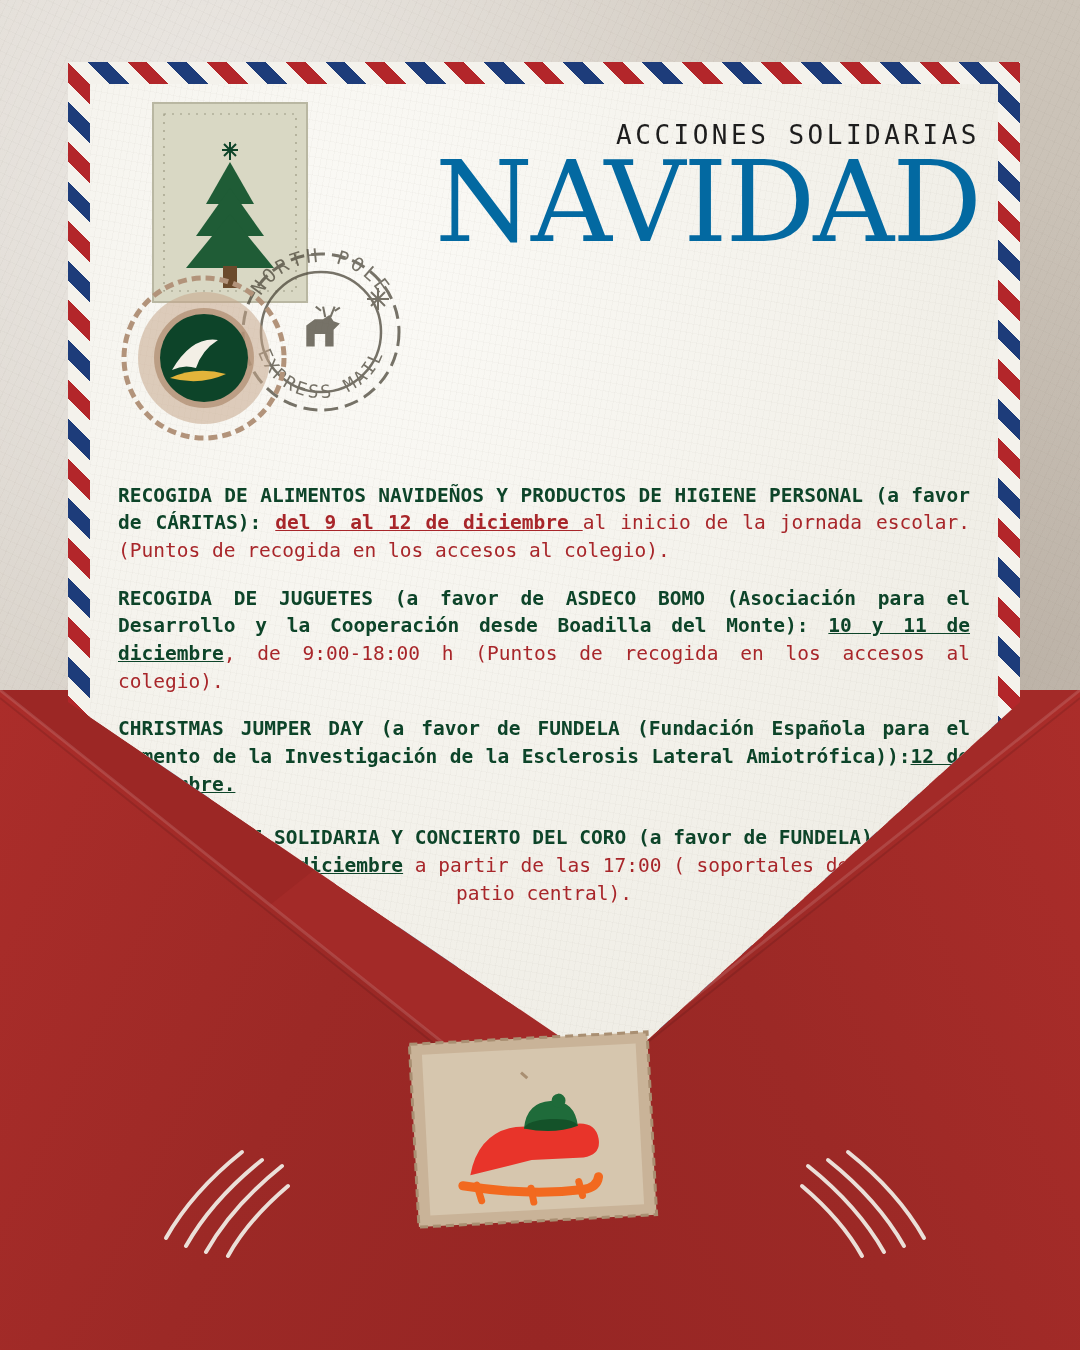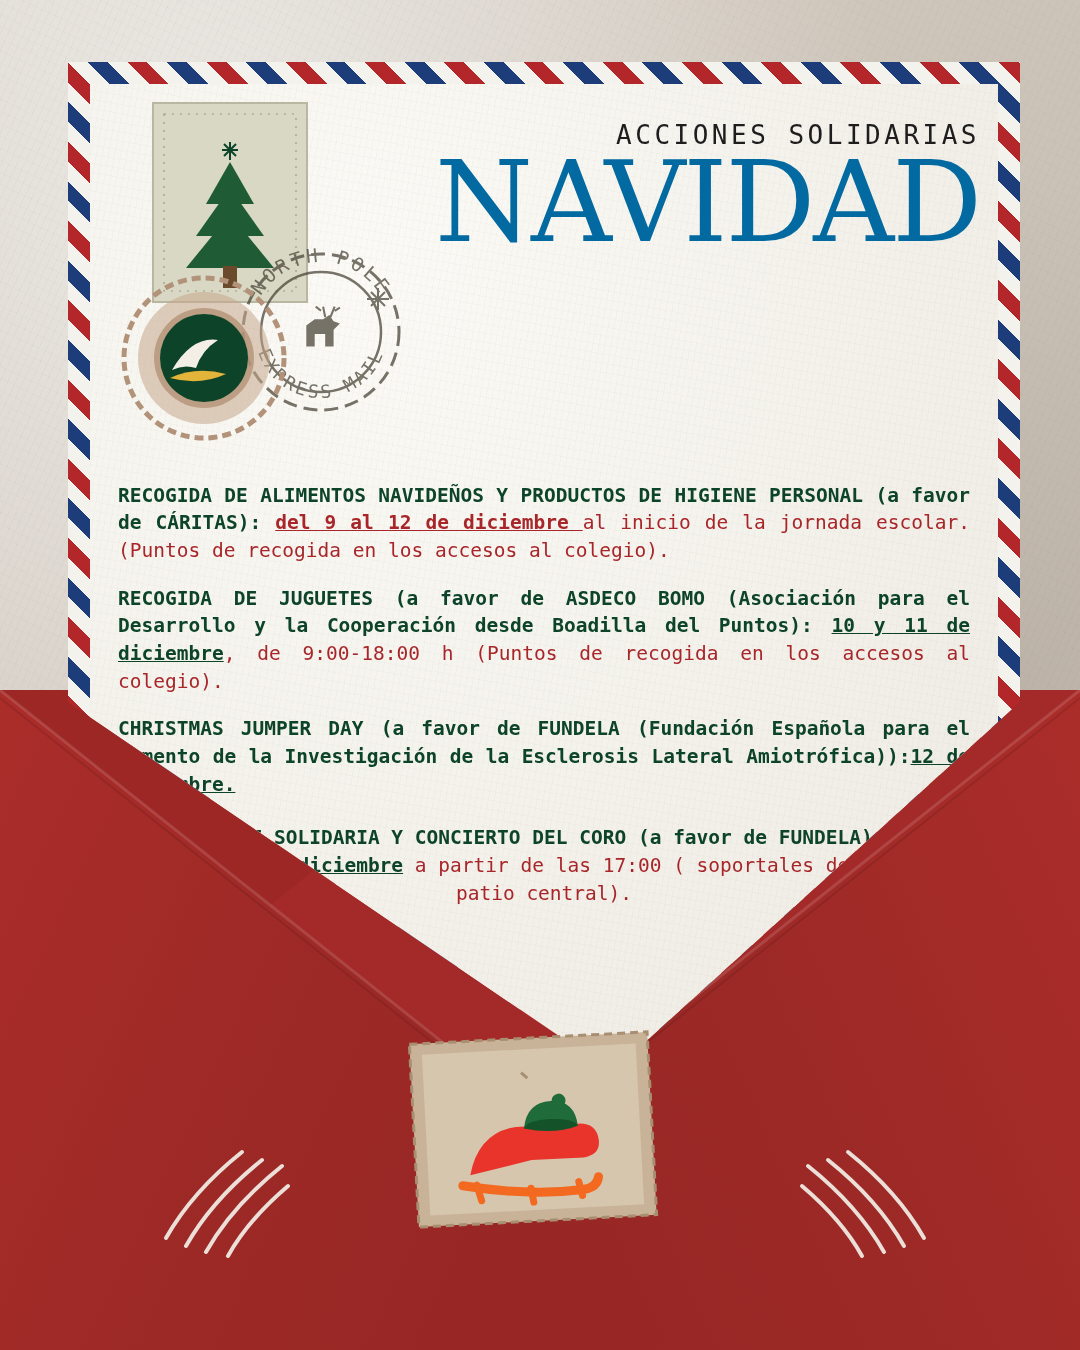--- a/index.html
+++ b/index.html
@@ -291,21 +291,21 @@
     <path d="M50 104 q26 -12 56 -4 q-26 12 -56 4 Z" fill="#e3b43a"></path>
   </svg>
 
   <div class="header">
     <div class="kicker">ACCIONES SOLIDARIAS</div>
     <div class="navidad">NAVIDAD</div>
   </div>
 
   <div class="body-text">
     <p class="para"><span class="g">RECOGIDA DE ALIMENTOS NAVIDEÑOS Y PRODUCTOS DE HIGIENE PERSONAL (a favor de CÁRITAS): </span><span class="ru">del 9 al 12 de diciembre </span><span class="r">al inicio de la jornada escolar. (Puntos de recogida en los accesos al colegio).</span></p>
-    <p class="para"><span class="g">RECOGIDA DE JUGUETES (a favor de ASDECO BOMO (Asociación para el Desarrollo y la Cooperación desde Boadilla del Puntos): </span><span class="gu">10 y 11 de diciembre</span><span class="r">, de 9:00-18:00 h (Puntos de recogida en los accesos al colegio).</span></p>
+    <p class="para"><span class="g">RECOGIDA DE JUGUETES (a favor de ASDECO BOMO (Asociación para el Desarrollo y la Cooperación desde Boadilla del Monte): </span><span class="gu">10 y 11 de diciembre</span><span class="r">, de 9:00-18:00 h (Puntos de recogida en los accesos al colegio).</span></p>
     <p class="para"><span class="g">CHRISTMAS JUMPER DAY (a favor de FUNDELA (Fundación Española para el Fomento de la Investigación de la Esclerosis Lateral Amiotrófica)):</span><span class="gu">12 de diciembre.</span></p>
     <p class="para last"><span class="g">TARDE SOLIDARIA Y CONCIERTO DEL CORO (a favor de FUNDELA):</span><span class="gu"> 18 de diciembre</span><span class="r"> a partir de las 17:00 ( soportales del patio central).</span></p>
   </div>
 </div>
 
 <svg class="sleigh-stamp" viewBox="0 0 250 195">
   <rect x="6" y="6" width="238" height="183" fill="#c9b398" stroke="#a98f72" stroke-width="3" stroke-dasharray="8 5"></rect>
   <rect x="18" y="17" width="214" height="161" fill="#d6c6ae"></rect>
   <path d="M60 140 q10 -42 48 -46 l62 0 q18 0 20 16 q2 16 -16 18 l-52 0" fill="#e8342a"></path>
   <path d="M52 150 q66 14 120 10 q14 -1 16 -12" fill="none" stroke="#f2691f" stroke-width="9" stroke-linecap="round"></path>

